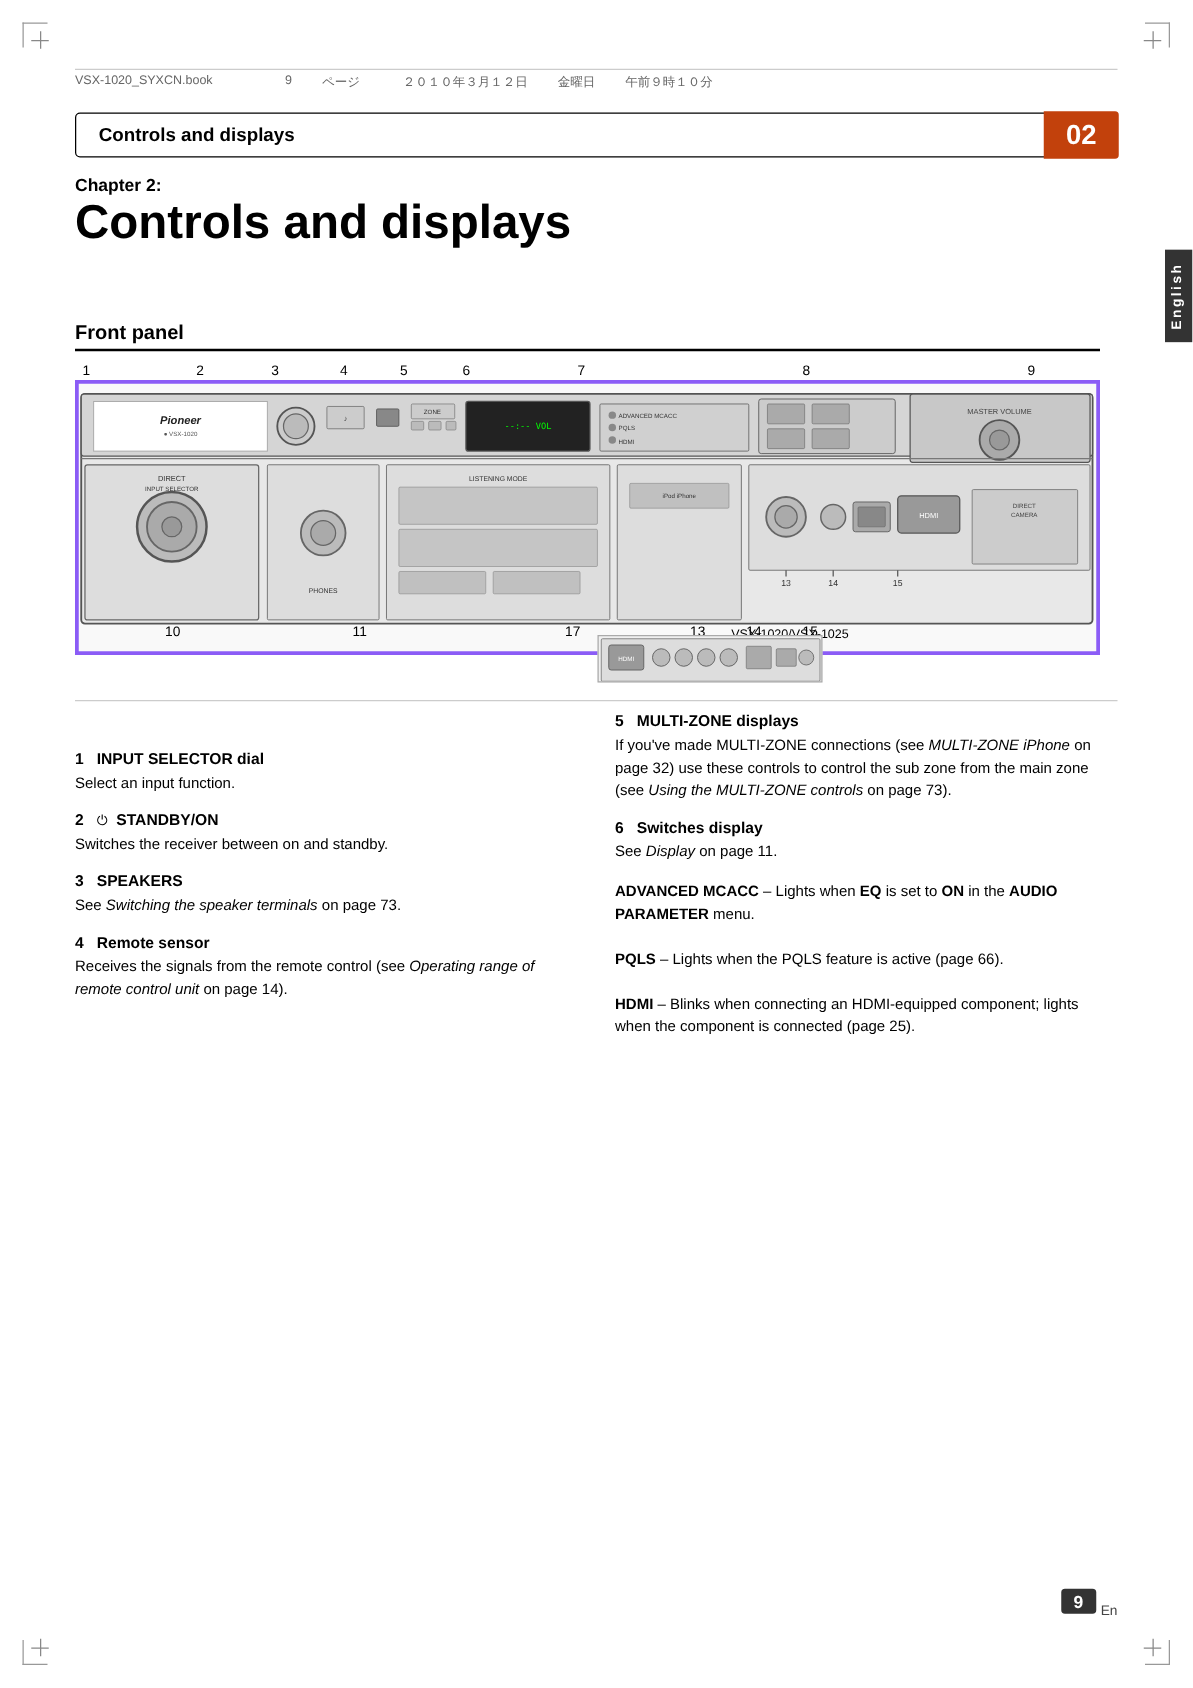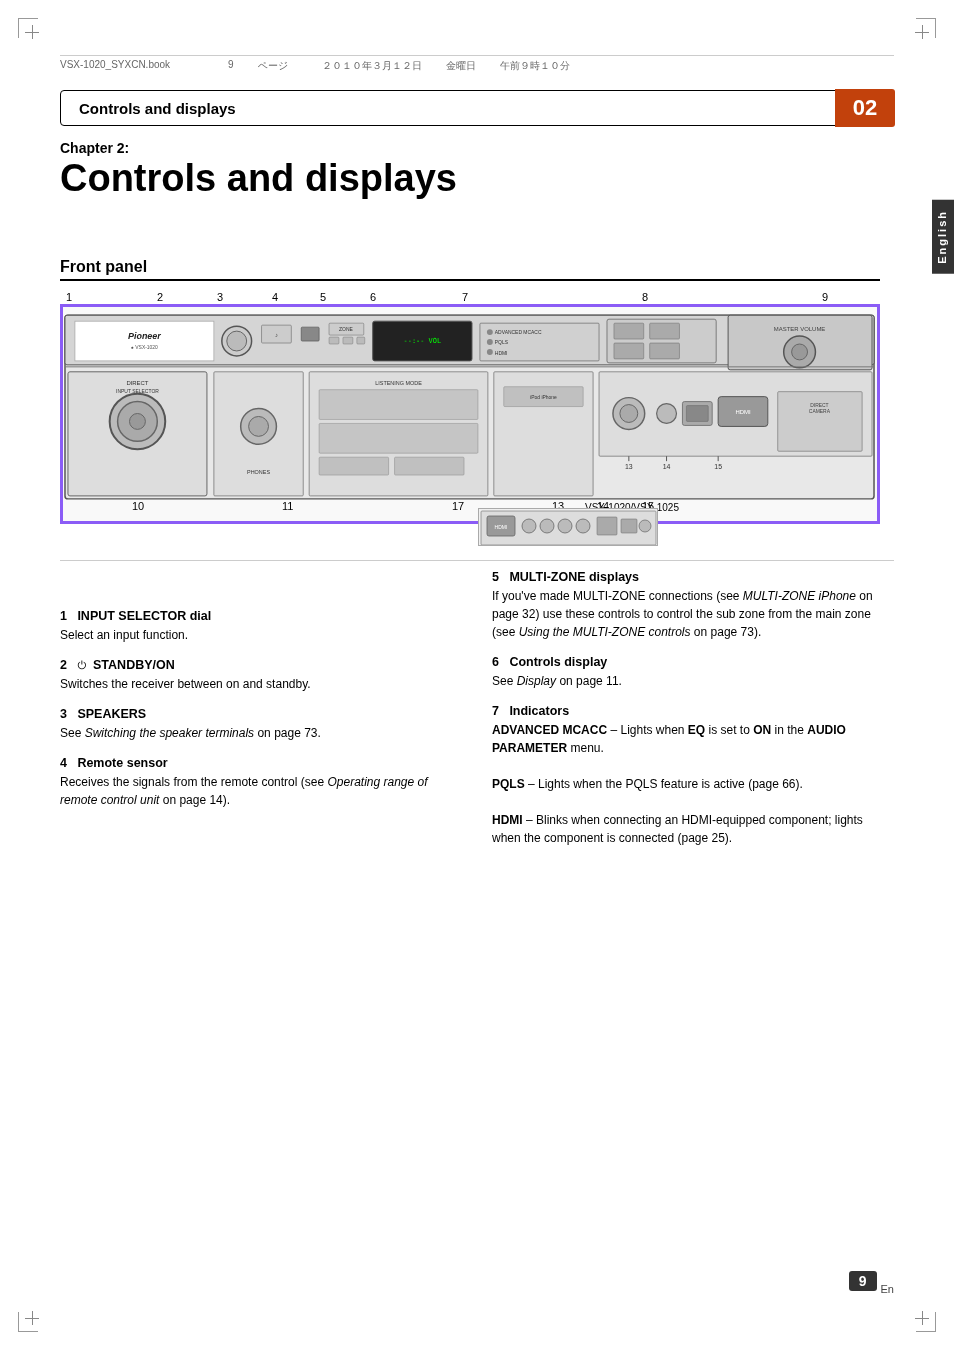--- a/index.html
+++ b/index.html
@@ -462,30 +462,26 @@
         <span class="title">MULTI-ZONE displays</span>
       </div>
       <div class="desc-item-body">
         If you've made MULTI-ZONE connections (see <em>MULTI-ZONE iPhone</em> on page 32) use these controls to control the sub zone from the main zone (see <em>Using the MULTI-ZONE controls</em> on page 73).
       </div>
     </div>
 
     <div class="desc-item">
       <div class="desc-item-header">
         <span class="num">6</span>&nbsp;&nbsp;
-        <span class="title">Controls display</span>
+        <span class="title">Switches display</span>
       </div>
       <div class="desc-item-body">See <em>Display</em> on page 11.</div>
     </div>
 
     <div class="desc-item">
-      <div class="desc-item-header">
-        <span class="num">7</span>&nbsp;&nbsp;
-        <span class="title">Indicators</span>
-      </div>
       <div class="desc-item-body">
         <p><strong>ADVANCED MCACC</strong> – Lights when <strong>EQ</strong> is set to <strong>ON</strong> in the <strong>AUDIO PARAMETER</strong> menu.</p>
         <br>
         <p><strong>PQLS</strong> – Lights when the PQLS feature is active (page 66).</p>
         <br>
         <p><strong>HDMI</strong> – Blinks when connecting an HDMI-equipped component; lights when the component is connected (page 25).</p>
       </div>
     </div>
 
   </div>

